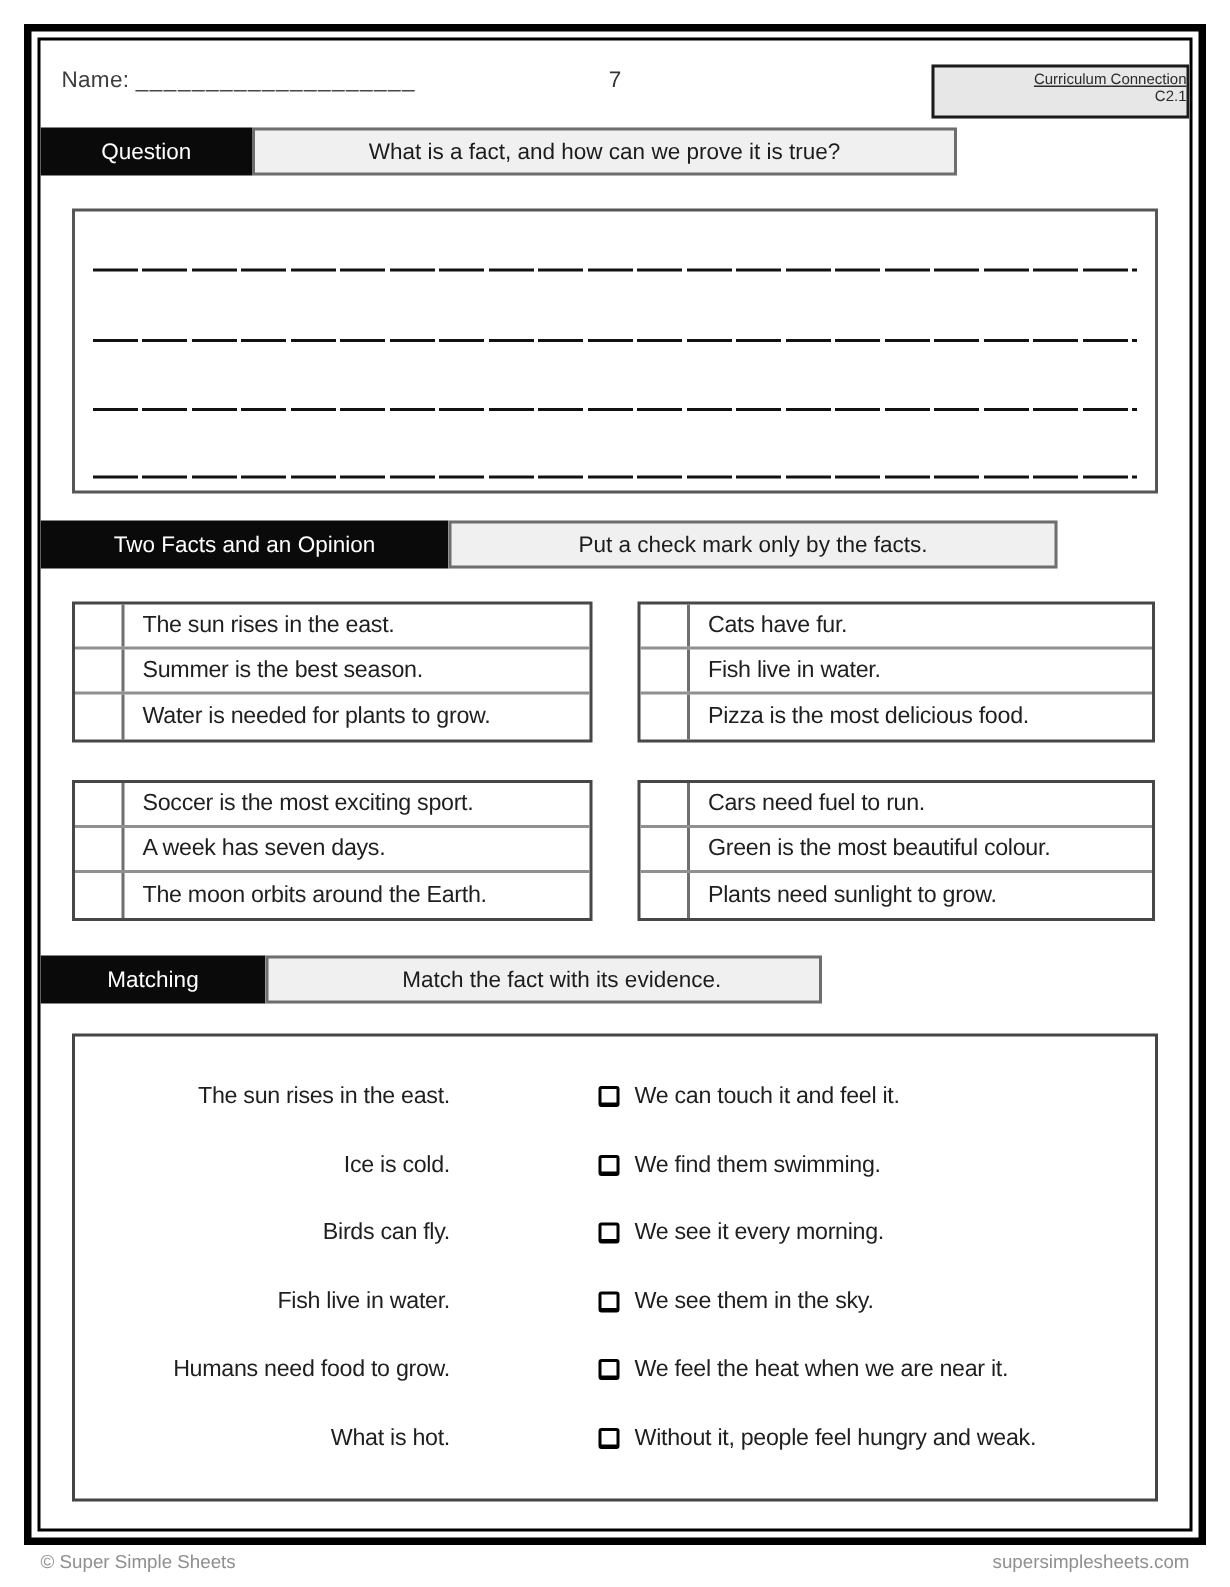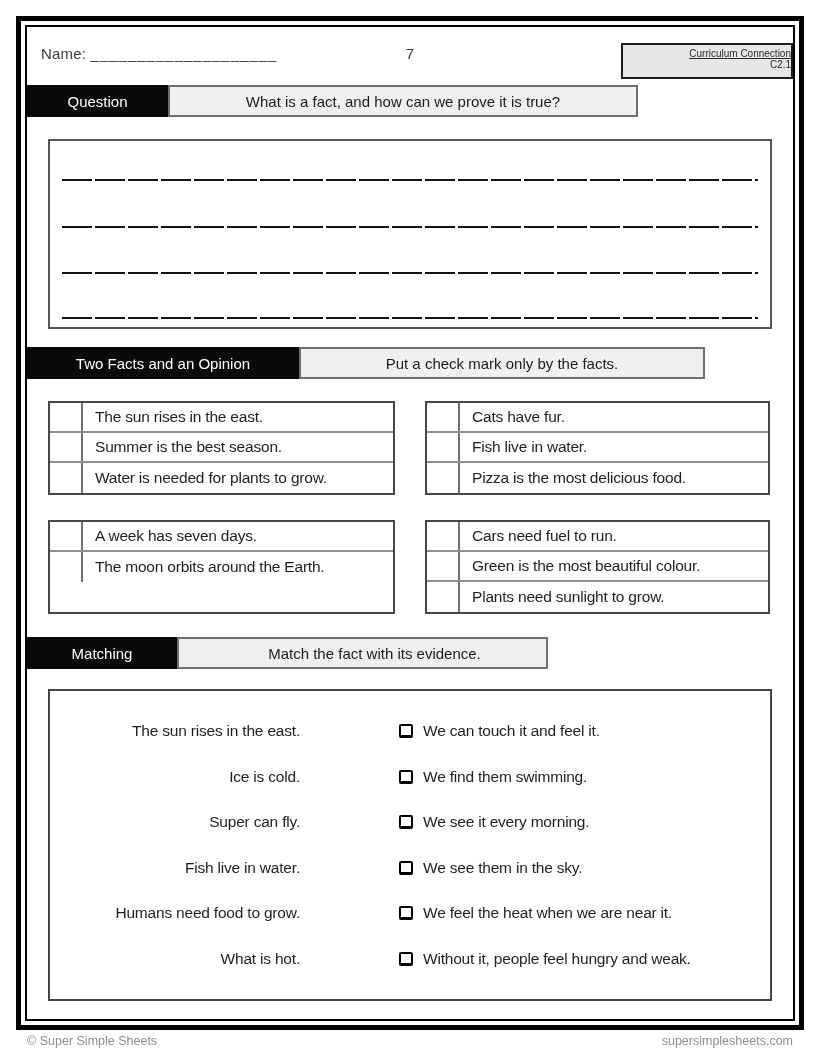--- a/index.html
+++ b/index.html
@@ -128,20 +128,24 @@
         </div>
       </div>
     </div>
 
     <div class="spacer-25"></div>
 
     <div class="tables-group">
       <div class="fact-table left">
         <div class="fact-row">
           <div class="check-cell"></div>
+          <div class="fact-text">Soccer is the most exciting sport.</div>
+        </div>
+        <div class="fact-row">
+          <div class="check-cell"></div>
           <div class="fact-text">A week has seven days.</div>
         </div>
         <div class="fact-row">
           <div class="check-cell"></div>
           <div class="fact-text">The moon orbits around the Earth.</div>
         </div>
       </div>
       <div class="fact-table right">
         <div class="fact-row">
           <div class="check-cell"></div>
@@ -170,21 +174,21 @@
         <div class="match-fact">The sun rises in the east.</div>
         <div class="mcheck"></div>
         <div class="match-evidence">We can touch it and feel it.</div>
       </div>
       <div class="match-row">
         <div class="match-fact">Ice is cold.</div>
         <div class="mcheck"></div>
         <div class="match-evidence">We find them swimming.</div>
       </div>
       <div class="match-row">
-        <div class="match-fact">Super can fly.</div>
+        <div class="match-fact">Birds can fly.</div>
         <div class="mcheck"></div>
         <div class="match-evidence">We see it every morning.</div>
       </div>
       <div class="match-row">
         <div class="match-fact">Fish live in water.</div>
         <div class="mcheck"></div>
         <div class="match-evidence">We see them in the sky.</div>
       </div>
       <div class="match-row">
         <div class="match-fact">Humans need food to grow.</div>

